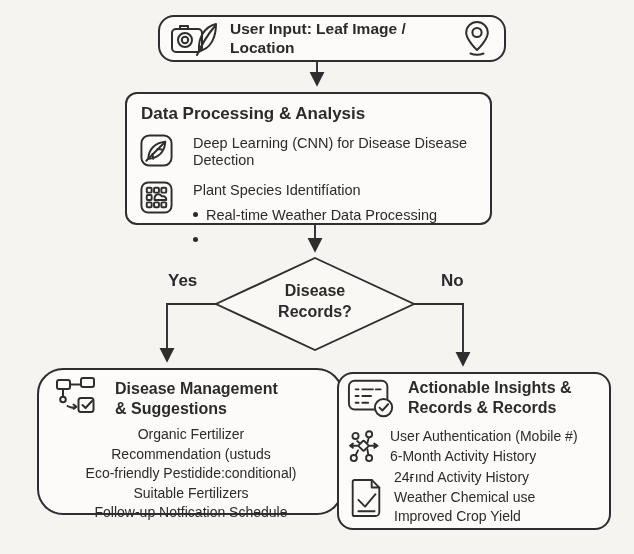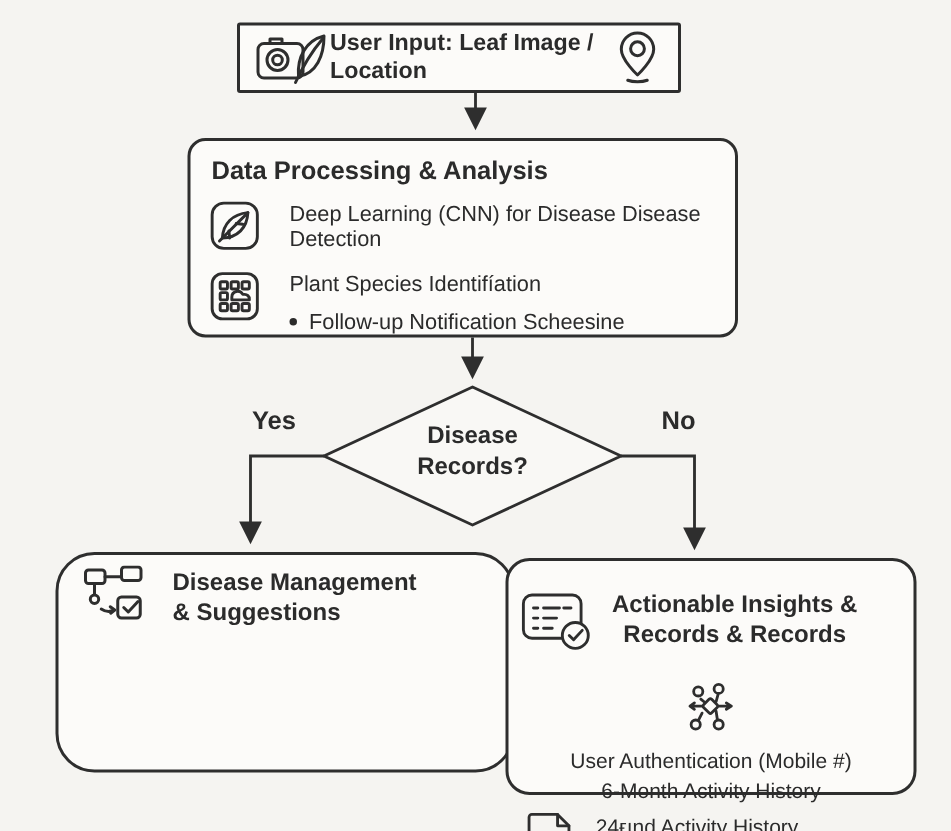--- a/index.html
+++ b/index.html
@@ -13,24 +13,24 @@
   }
   #connectors{position:absolute;left:0;top:0;width:634px;height:554px;}
   .box{
     position:absolute;
     background:#fcfbf9;
     border:2px solid #2e2e2e;
     box-sizing:border-box;
   }
   
   .input-box{
-    left:158px;top:15px;width:296px;height:47px;
-    border-radius:2px;
+    left:158px;top:15px;width:348px;height:47px;
+    border-radius:16px;
     display:flex;align-items:center;
-    padding:2px 12px 2px 10px;gap:0;
+    padding:2px 12px 2px 10px;gap:10px;
   }
   .input-title{flex:1;font-weight:bold;font-size:15.5px;line-height:1.22;padding-left:2px;}
   
   .data-box{
     left:125px;top:92px;width:367px;height:133px;
     border-radius:12px;
     padding:9px 12px 22px 12px;
   }
   .data-title{font-weight:bold;font-size:17px;margin:1px 0 0 2px;}
   .data-item{display:flex;align-items:flex-start;gap:19px;margin-top:9px;}
@@ -52,26 +52,25 @@
     padding:7px 8px 4px 10px;
   }
   .node-header{display:flex;align-items:flex-start;}
   .yes-box .node-header{gap:14px;padding-left:6px;}
   .node-title{font-weight:bold;font-size:16px;line-height:1.25;padding-top:2px;}
   .yes-body{text-align:center;font-size:14px;line-height:1.4;margin-top:6px;}
   
   .no-box{
     left:337px;top:372px;width:274px;height:158px;
     border-radius:16px;
-    padding:18px 8px 4px 8px;
-    text-align:center;
+    padding:2px 8px 4px 8px;
   }
   .no-box .node-header{gap:11px;}
   .no-group{display:flex;align-items:center;gap:9px;font-size:14px;line-height:1.4;}
-  .no-group.g1{margin-top:19px;flex-direction:column;}
+  .no-group.g1{margin-top:7px;}
   .no-group.g2{margin-top:2px;}
   .icon{flex:none;display:block;}
 </style>
 </head>
 <body>
 
 <div id="canvas">
 
   <svg id="connectors" viewBox="0 0 634 554" xmlns="http://www.w3.org/2000/svg">
     <defs>
@@ -127,21 +126,24 @@
         <rect x="8" y="15.5" width="5" height="5" rx="1"></rect>
         <rect x="8" y="23" width="5" height="5" rx="1"></rect>
         <rect x="15.5" y="23" width="5" height="5" rx="1"></rect>
         <rect x="23" y="23" width="5" height="5" rx="1"></rect>
         <path d="M16 20.5 v-2 a4 4 0 0 1 7.5 -1.8 h1.2 a3.2 3.2 0 0 1 3.3 3.2 v0.6 z"></path>
       </svg>
       <div>
         <div class="txt">Plant Species Identifíation</div>
         <div class="bullet-line">
           <span class="bullet-dot"></span>
-          <span>Follow-up Notification Scheesine</span>
+          <span>Real-time Weather Data Processing</span>
+        </div>
+        <div class="bullet-line">
+          <span class="bullet-dot"></span>
         </div>
       </div>
     </div>
   </div>
 
   <div class="diamond-text">
     <div>Disease</div>
     <div>Records?</div>
   </div>
   <div class="branch-label yes-label">Yes</div>
@@ -158,20 +160,27 @@
         <path d="M12.5 29 C15.5 31 18 31 20.5 30"></path>
         <path d="M18.5 27.5 L21.5 29.7 L18.8 31.8"></path>
         <rect x="23.5" y="21" width="15" height="14" rx="2.5"></rect>
         <path d="M27.5 28 l3 3 l6.5 -7"></path>
       </svg>
       <div class="node-title">
         <div>Disease Management</div>
         <div>&amp; Suggestions</div>
       </div>
     </div>
+    <div class="yes-body">
+      <div>Organic Fertilizer</div>
+      <div>Recommendation (ustuds</div>
+      <div>Eco-friendly Pestidide:conditional)</div>
+      <div>Suitable Fertilizers</div>
+      <div>Follow-up Notfication Schedule</div>
+    </div>
   </div>
 
   <div class="box no-box">
     <div class="node-header">
       <svg class="icon" width="50" height="44" viewBox="0 0 52 44" fill="none" stroke="#2e2e2e" stroke-width="2" stroke-linecap="round" stroke-linejoin="round">
         <rect x="2" y="4" width="40" height="30" rx="6"></rect>
         <path d="M9 13 h3 M16 13 h11 M30 13 h5"></path>
         <path d="M9 20 h3 M16 20 h9"></path>
         <path d="M9 27 h3 M16 27 h6"></path>
         <circle cx="38" cy="32" r="9" fill="#fcfbf9"></circle>
@@ -203,17 +212,18 @@
     <div class="no-group g2">
       <svg class="icon" width="38" height="44" viewBox="0 0 40 46" fill="none" stroke="#2e2e2e" stroke-width="2" stroke-linecap="round" stroke-linejoin="round">
         <path d="M8 4 H26 L34 12 V38 a4 4 0 0 1 -4 4 H8 a2 2 0 0 1 -2 -2 V6 a2 2 0 0 1 2 -2 Z"></path>
         <path d="M26 4 V12 H34"></path>
         <path d="M12 25 l7 7 l11 -13"></path>
         <path d="M12 37 h17"></path>
       </svg>
       <div>
         <div>24ғınd Activity History</div>
         <div>Weather Chemical use</div>
+        <div>Improved Crop Yield</div>
       </div>
     </div>
   </div>
 
 </div>
 
 </body></html>

